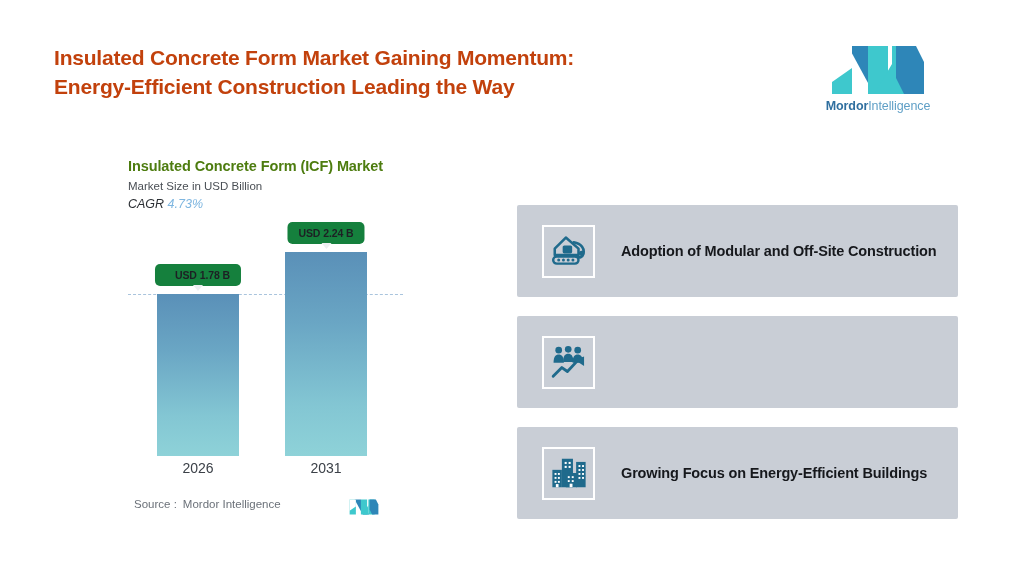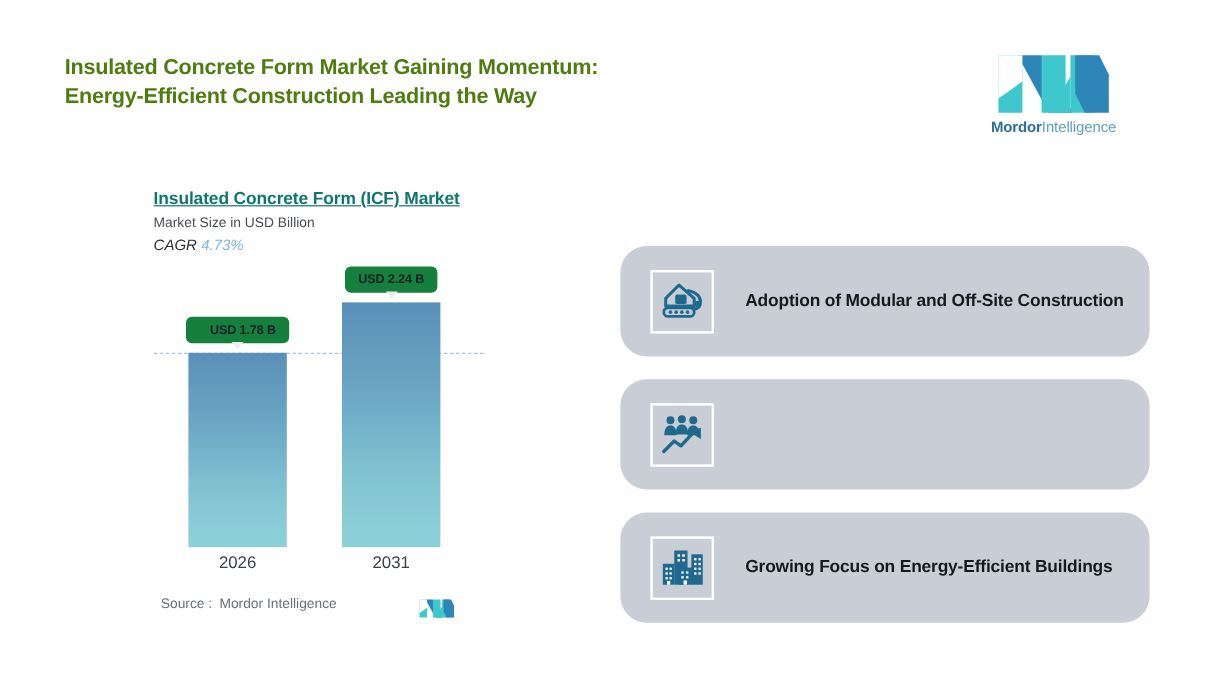--- a/index.html
+++ b/index.html
@@ -18,24 +18,24 @@
     height: 569px;
     background: #ffffff;
   }
 
   
   .header-title {
     position: absolute;
     left: 54px;
     top: 44px;
     width: 730px;
-    font-size: 18px;
+    font-size: 21px;
     font-weight: bold;
     line-height: 1.36;
-    color: #4d7c0f;
+    color: #c2410c;
     letter-spacing: -0.2px;
   }
   .header-title .line { display: block; }
 
   .brand-logo {
     position: absolute;
     left: 822px;
     top: 44px;
     width: 112px;
     height: 72px;
@@ -58,23 +58,22 @@
   .chart-panel {
     position: absolute;
     left: 128px;
     top: 158px;
     width: 300px;
     height: 360px;
   }
   .chart-title {
     font-size: 14.5px;
     font-weight: 600;
-    color: #0f766e;
+    color: #4d7c0f;
     letter-spacing: -0.1px;
-    text-decoration: underline;
   }
   .chart-subtitle {
     margin-top: 6px;
     font-size: 11.5px;
     color: #4a4f55;
   }
   .chart-cagr {
     margin-top: 5px;
     font-size: 12.5px;
     color: #2b2f34;
@@ -180,21 +179,21 @@
     position: absolute;
     left: 517px;
     top: 205px;
     width: 441px;
   }
   .card {
     position: relative;
     width: 441px;
     height: 92px;
     background: #c9ced6;
-    border-radius: 22px;
+    border-radius: 2px;
     margin-bottom: 19px;
     display: flex;
     align-items: center;
   }
   .card:last-child { margin-bottom: 0; }
 
   .card-icon-box {
     flex: 0 0 auto;
     margin-left: 25px;
     width: 53px;

